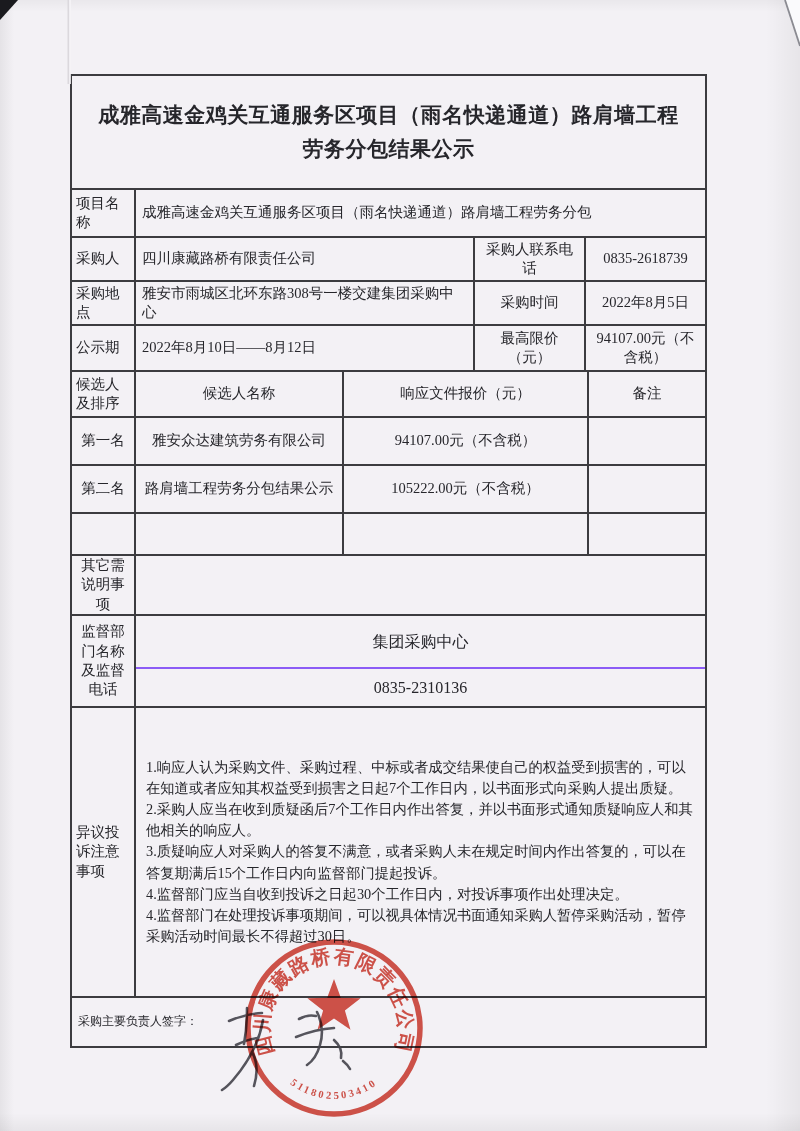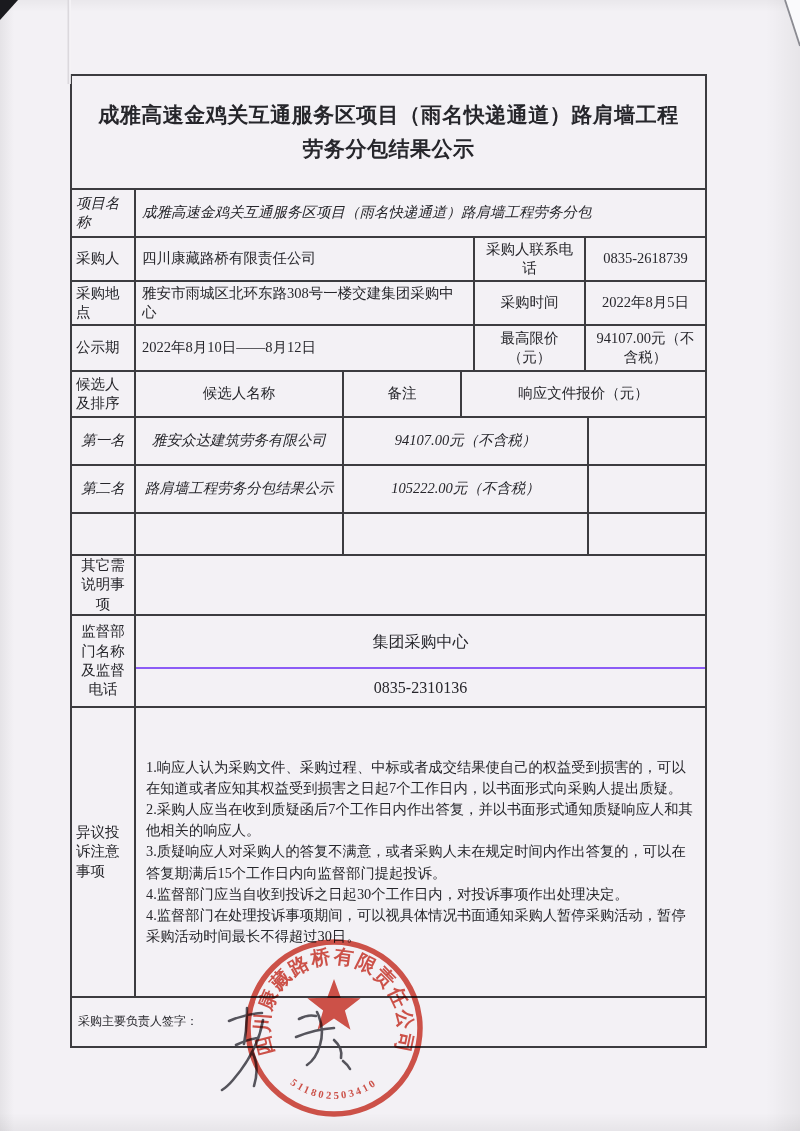--- a/index.html
+++ b/index.html
@@ -23,21 +23,21 @@
   .c { border-left:2px solid #3c3c40; display:flex; align-items:center;
        padding:2px 6px; font-size:14.5px; line-height:1.33; }
   .c.cfirst { border-left:none; }
   .label { width:62px; flex:none; word-break:break-all; padding:2px 4px; }
   .center { justify-content:center; text-align:center; }
   .grow { flex:1; }
   .w339 { width:339px; flex:none; }
   .w111 { width:111px; flex:none; }
   .w208 { width:208px; flex:none; }
   .w245 { width:245px; flex:none; }
-  .h48 { height:48px;font-style:italic; } .h44 { height:44px; } .h46 { height:46px; }
+  .h48 { height:48px; } .h44 { height:44px; } .h46 { height:46px; }
   .h42 { height:42px; } .h60 { height:60px;text-align:center; } .h92 { height:92px; }
   .h290 { height:290px; } .h50 { height:50px; }
   .title-row { height:112px; display:flex; align-items:center; justify-content:center; }
   .title-text { font-weight:bold; font-size:21px; line-height:1.62; text-align:center;
                 padding:0 26px; letter-spacing:.5px; }
   .subcol { flex:1; display:flex; flex-direction:column; padding:0; align-items:stretch; }
   .subrow { flex:1; display:flex; align-items:center; justify-content:center; font-size:16px;margin-top:7px; }
   .subrow.bt { border-top:2px solid #8b5cf6; }
   .objection-cell { flex:1; display:flex; flex-direction:column; justify-content:center;
                     padding:16px 10px; font-size:14.3px; line-height:1.47; align-items:stretch; }
@@ -84,22 +84,22 @@
     <div class="row h46">
       <div class="c cfirst label">公示期</div>
       <div class="c w339">2022年8月10日——8月12日</div>
       <div class="c w111 center">最高限价（元）</div>
       <div class="c grow center">94107.00元（不含税）</div>
     </div>
 
     <div class="row h46">
       <div class="c cfirst label">候选人及排序</div>
       <div class="c w208 center">候选人名称</div>
+      <div class="c w245 center">响应文件报价（元）</div>
       <div class="c grow center">备注</div>
-      <div class="c w245 center">响应文件报价（元）</div>
     </div>
 
     <div class="row h48">
       <div class="c cfirst label center">第一名</div>
       <div class="c w208 center">雅安众达建筑劳务有限公司</div>
       <div class="c w245 center">94107.00元（不含税）</div>
       <div class="c grow center"></div>
     </div>
 
     <div class="row h48">

